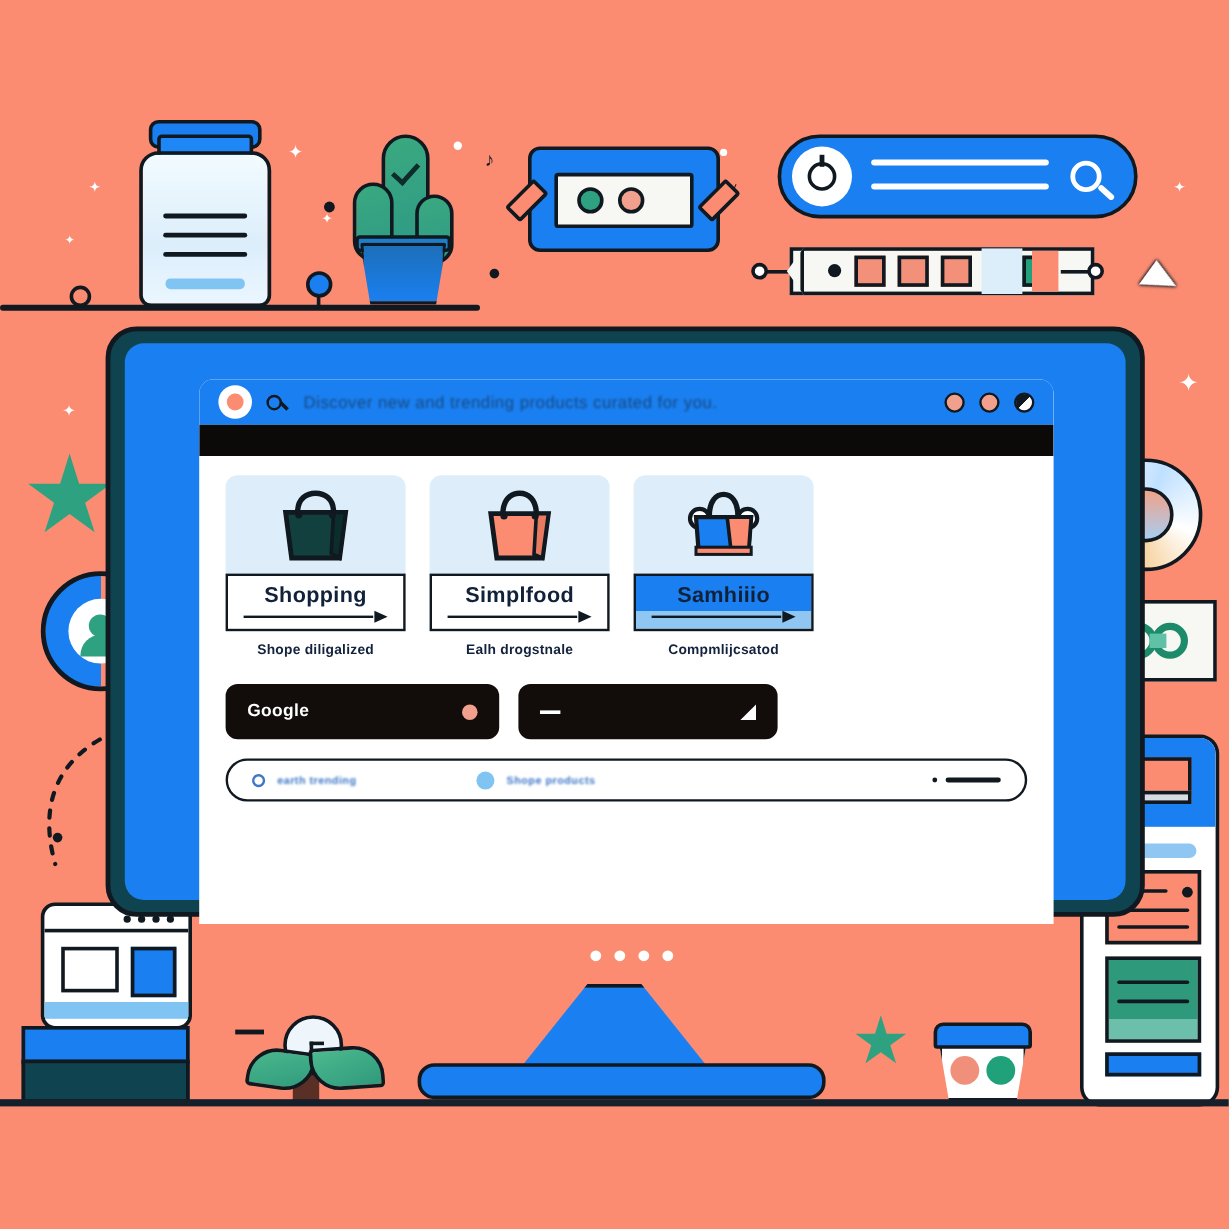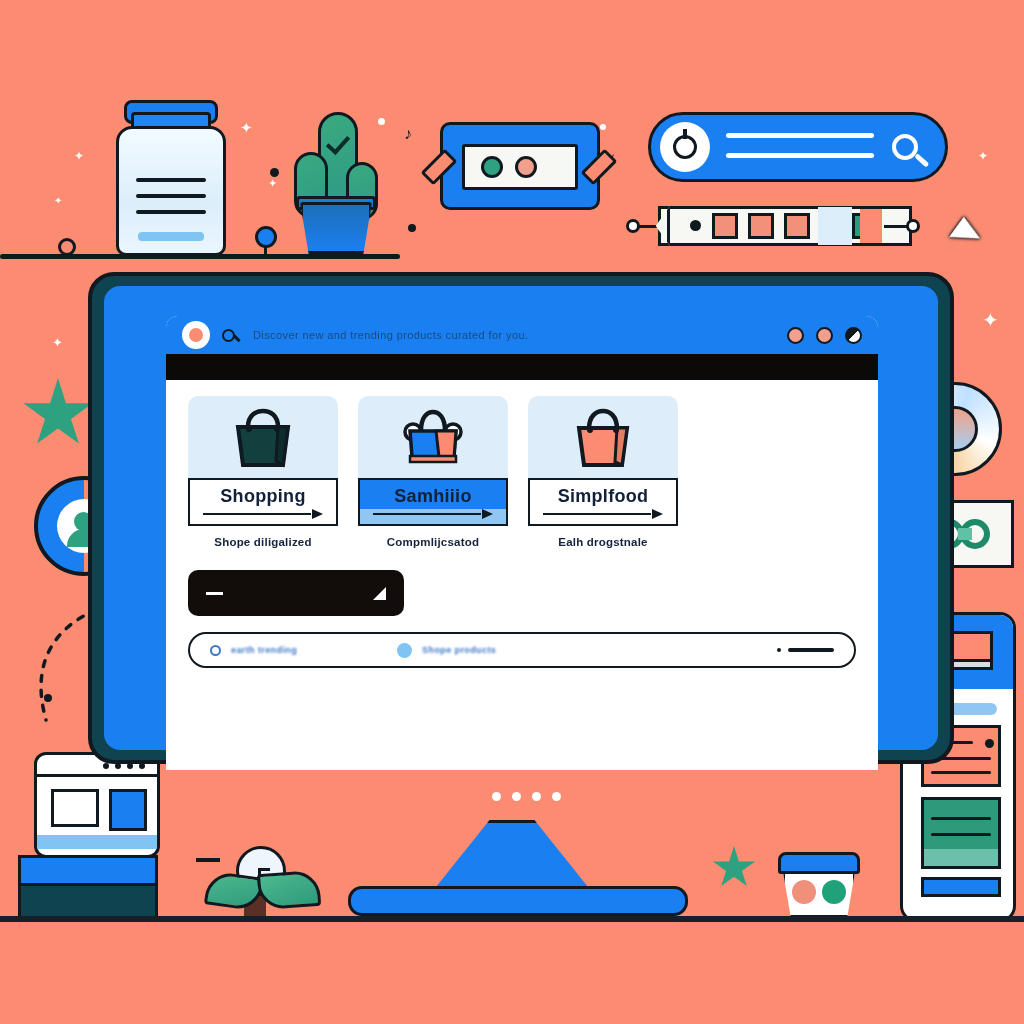--- a/index.html
+++ b/index.html
@@ -295,21 +295,21 @@
     background:#1a7ff0; display:flex; align-items:center; padding:0 16px; gap:12px;
   }
   .chrome-avatar {
     width:28px; height:28px; background:#ffffff; border-radius:50%;
     display:flex; align-items:center; justify-content:center;
   }
   .chrome-avatar i { width:14px; height:14px; background:#FB8C72; border-radius:50%; display:block; }
   .chrome-glass { width:13px; height:13px; border:2.5px solid #101820; border-radius:50%; }
   .chrome-handle { width:8px; height:2.5px; background:#101820; transform:rotate(45deg); margin-left:-2px; margin-top:8px; }
   .chrome-url {
-    flex:1; font-size:11px; color:#16385c; letter-spacing:.4px;
+    flex:1; font-size:14px; color:#16385c; letter-spacing:.4px;
     filter:blur(.7px); opacity:.75; white-space:nowrap; overflow:hidden;
   }
   .chrome-ctl { width:17px; height:17px; border-radius:50%; border:2.5px solid #101820; }
   .ctl-salmon { background:#F0A08C; }
   .ctl-split { background:linear-gradient(135deg,#101820 0 48%, #ffffff 48% 100%); }
   .chrome-black {
     position:absolute; left:0; top:38px; width:100%; height:26px; background:#0b0a08;
   }
 
   
@@ -550,20 +550,40 @@
             </svg>
           </div>
           <div class="card-btn">
             <span class="card-btn-label">Shopping</span>
             <span class="arrow-wrap">
               <span class="arrow-line"></span>
                 <span class="arrow-head"></span>
             </span>
           </div>
           <div class="card-caption">Shope diligalized</div>
+        </div>
+
+        <div class="card">
+          <div class="card-img">
+            <svg class="bagicon" viewBox="0 0 74 62">
+              <path d="M23 22 C23 9,30 4,37 4 C44 4,51 9,51 22" stroke="#101820" stroke-width="4.5" fill="none"></path>
+              <path d="M13 21 L61 21 L56 58 L18 58 Z" fill="#FB8C72" stroke="#101820" stroke-width="4"></path>
+              <path d="M51 21 L61 21 L56 58 L49 55 Z" fill="#e87a5f" stroke="#101820" stroke-width="3"></path>
+              <circle cx="24" cy="23" r="3" fill="#101820"></circle>
+                <circle cx="50" cy="23" r="3" fill="#101820"></circle>
+            </svg>
+          </div>
+          <div class="card-btn">
+            <span class="card-btn-label">Simplfood</span>
+            <span class="arrow-wrap">
+              <span class="arrow-line"></span>
+                <span class="arrow-head"></span>
+            </span>
+          </div>
+          <div class="card-caption">Ealh drogstnale</div>
         </div>
 
         <div class="card">
           <div class="card-img">
             <svg class="bagicon" viewBox="0 0 74 62">
               <path d="M25 24 C25 10,31 5,37 5 C43 5,49 10,49 24" stroke="#101820" stroke-width="4.5" fill="none"></path>
               <circle cx="17" cy="25" r="8" fill="#fff" stroke="#101820" stroke-width="3.5"></circle>
               <circle cx="57" cy="25" r="8" fill="#fff" stroke="#101820" stroke-width="3.5"></circle>
               <path d="M14 24 L60 24 L58 50 L16 50 Z" fill="#1A7FF0" stroke="#101820" stroke-width="3.5"></path>
               <path d="M40 24 L60 24 L58 50 L43 50 Z" fill="#FB8C72" stroke="#101820" stroke-width="3"></path>
@@ -573,44 +593,28 @@
           <div class="card-btn active">
             <span class="card-btn-label">Samhiiio</span>
             <span class="arrow-wrap">
               <span class="arrow-line"></span>
                 <span class="arrow-head"></span>
             </span>
           </div>
           <div class="card-caption">Compmlijcsatod</div>
         </div>
 
-        <div class="card">
-          <div class="card-img">
-            <svg class="bagicon" viewBox="0 0 74 62">
-              <path d="M23 22 C23 9,30 4,37 4 C44 4,51 9,51 22" stroke="#101820" stroke-width="4.5" fill="none"></path>
-              <path d="M13 21 L61 21 L56 58 L18 58 Z" fill="#FB8C72" stroke="#101820" stroke-width="4"></path>
-              <path d="M51 21 L61 21 L56 58 L49 55 Z" fill="#e87a5f" stroke="#101820" stroke-width="3"></path>
-              <circle cx="24" cy="23" r="3" fill="#101820"></circle>
-                <circle cx="50" cy="23" r="3" fill="#101820"></circle>
-            </svg>
-          </div>
-          <div class="card-btn">
-            <span class="card-btn-label">Simplfood</span>
-            <span class="arrow-wrap">
-              <span class="arrow-line"></span>
-                <span class="arrow-head"></span>
-            </span>
-          </div>
-          <div class="card-caption">Ealh drogstnale</div>
+
+      </div>
+
+      <div class="pillrow">
+        <div class="pill-dark pill-a">
+          <span>Google</span>
+          <span class="pill-dot"></span>
         </div>
-
-
-      </div>
-
-      <div class="pillrow">
         <div class="pill-dark pill-c">
           <span class="pill-dash"></span>
           <span class="pill-tri"></span>
         </div>
       </div>
 
       <div class="bottombar">
         <span style="display:flex;align-items:flex-start">
           <span class="bb-glass"></span>
         </span>

